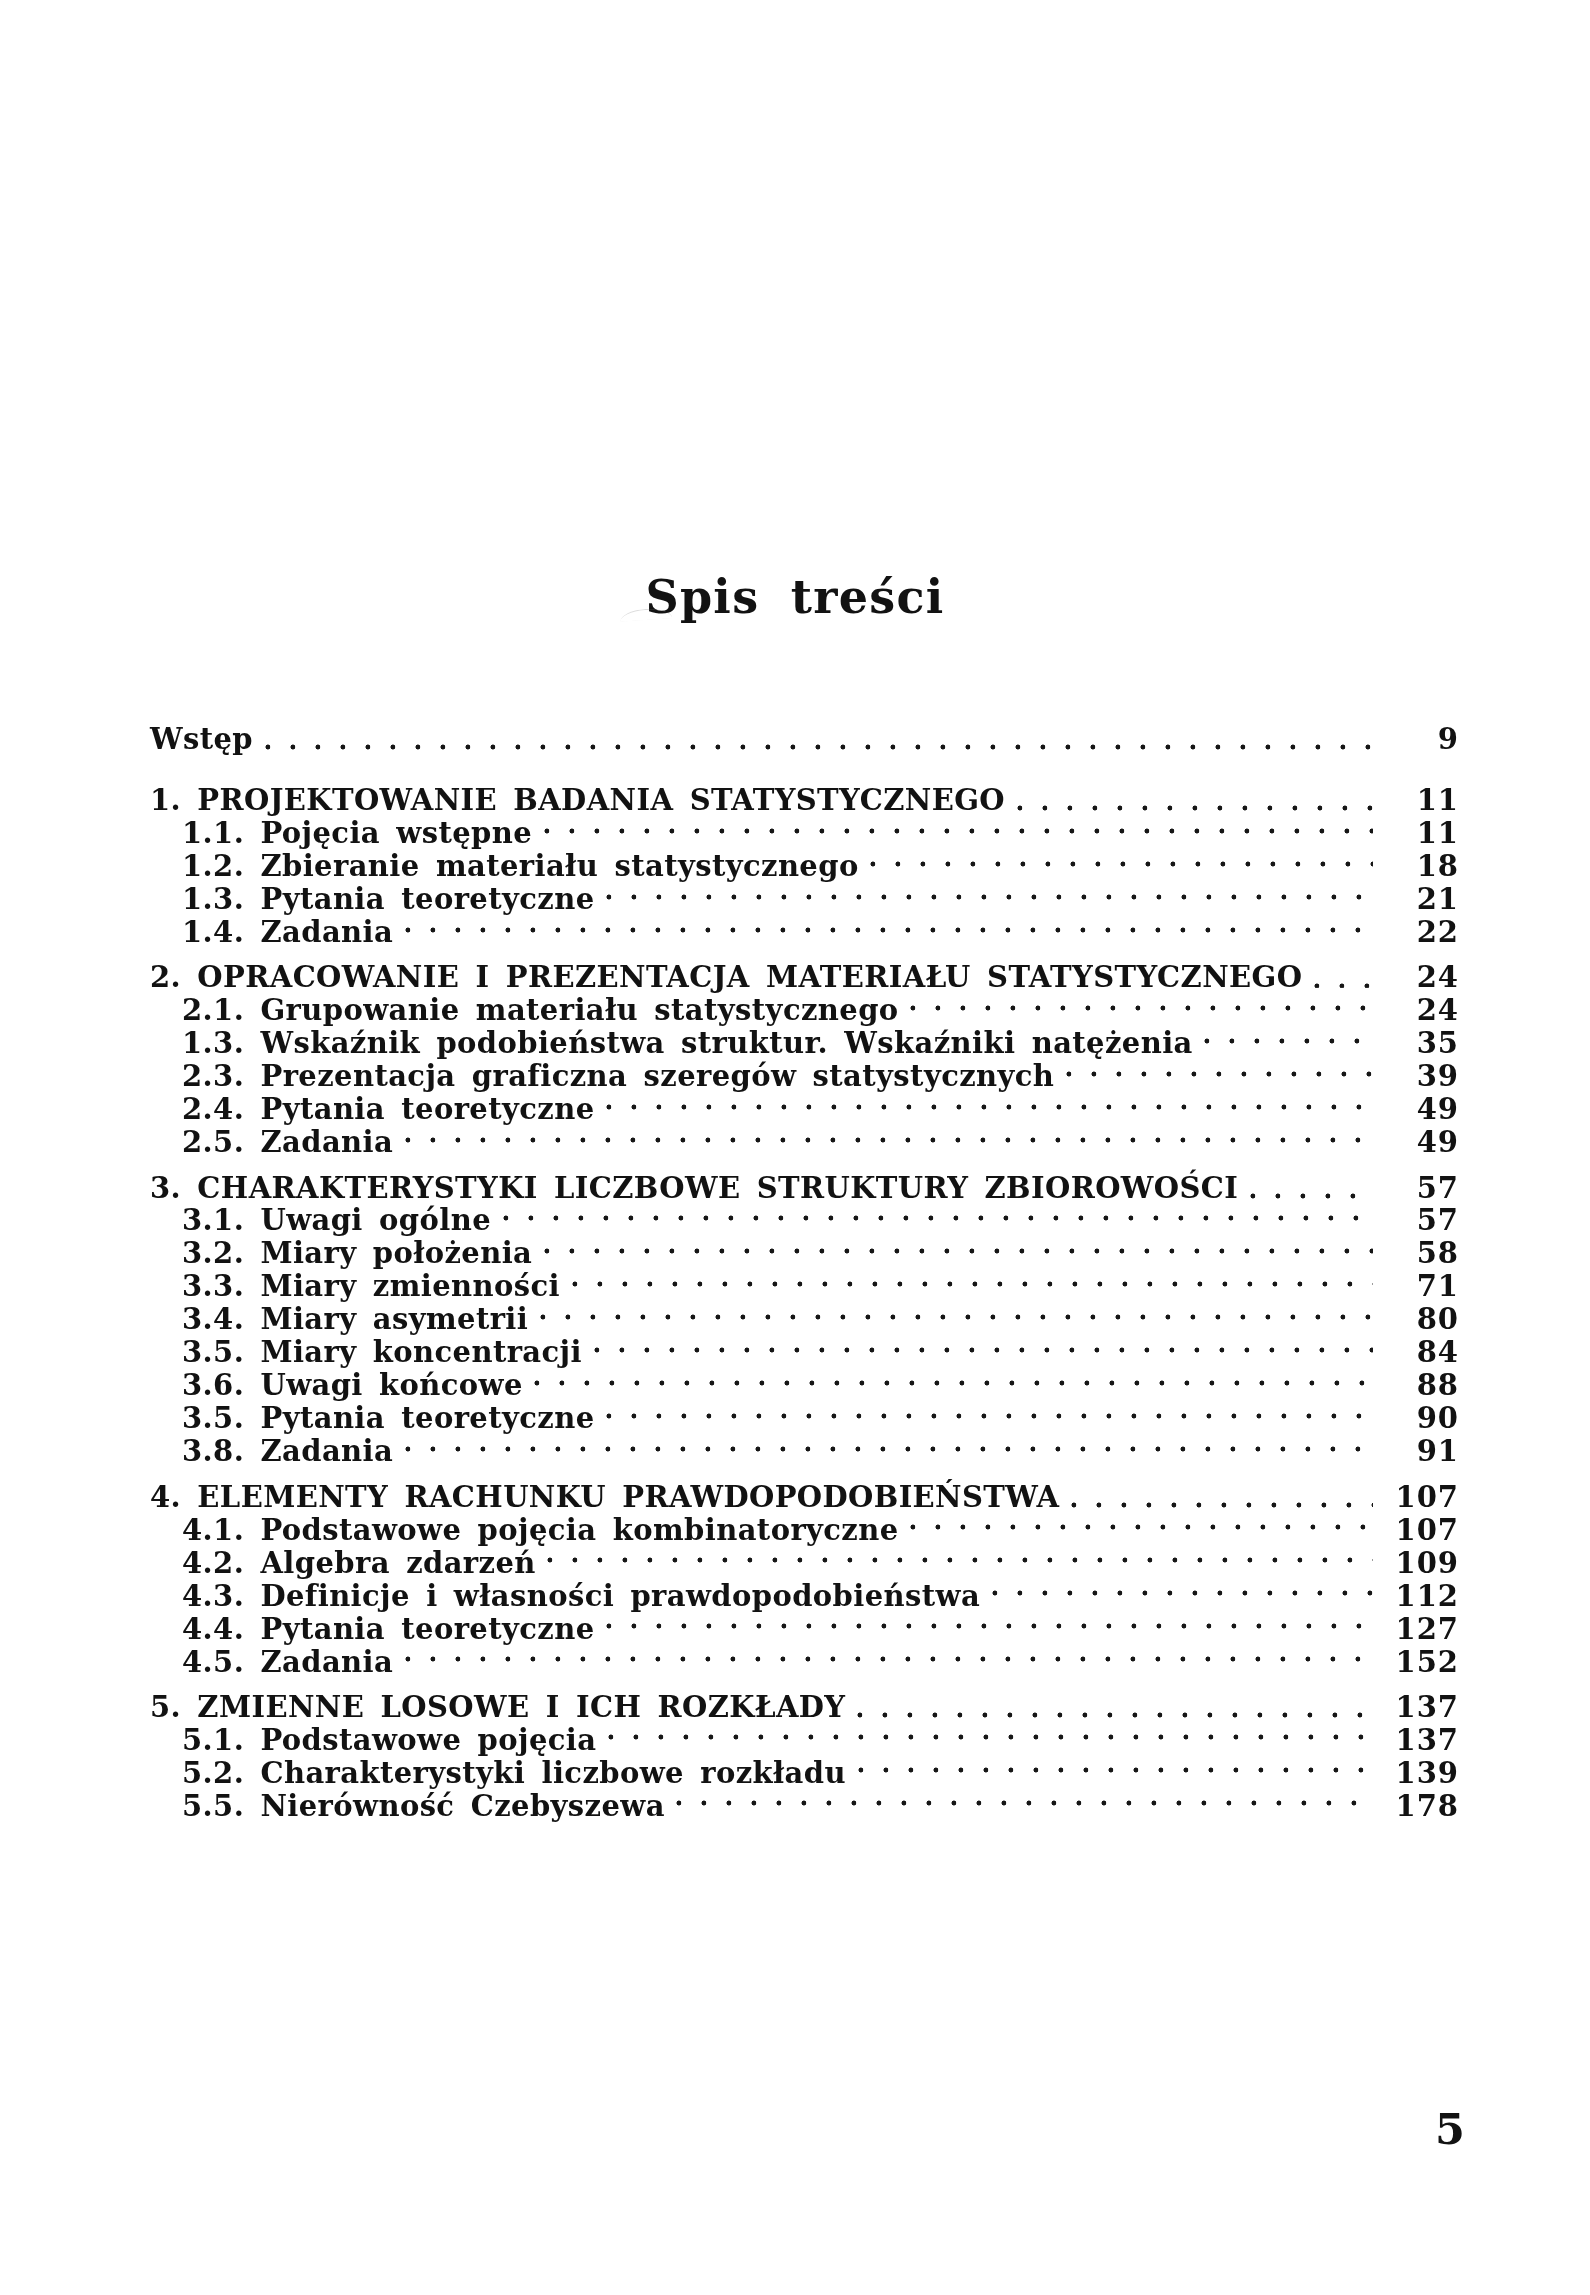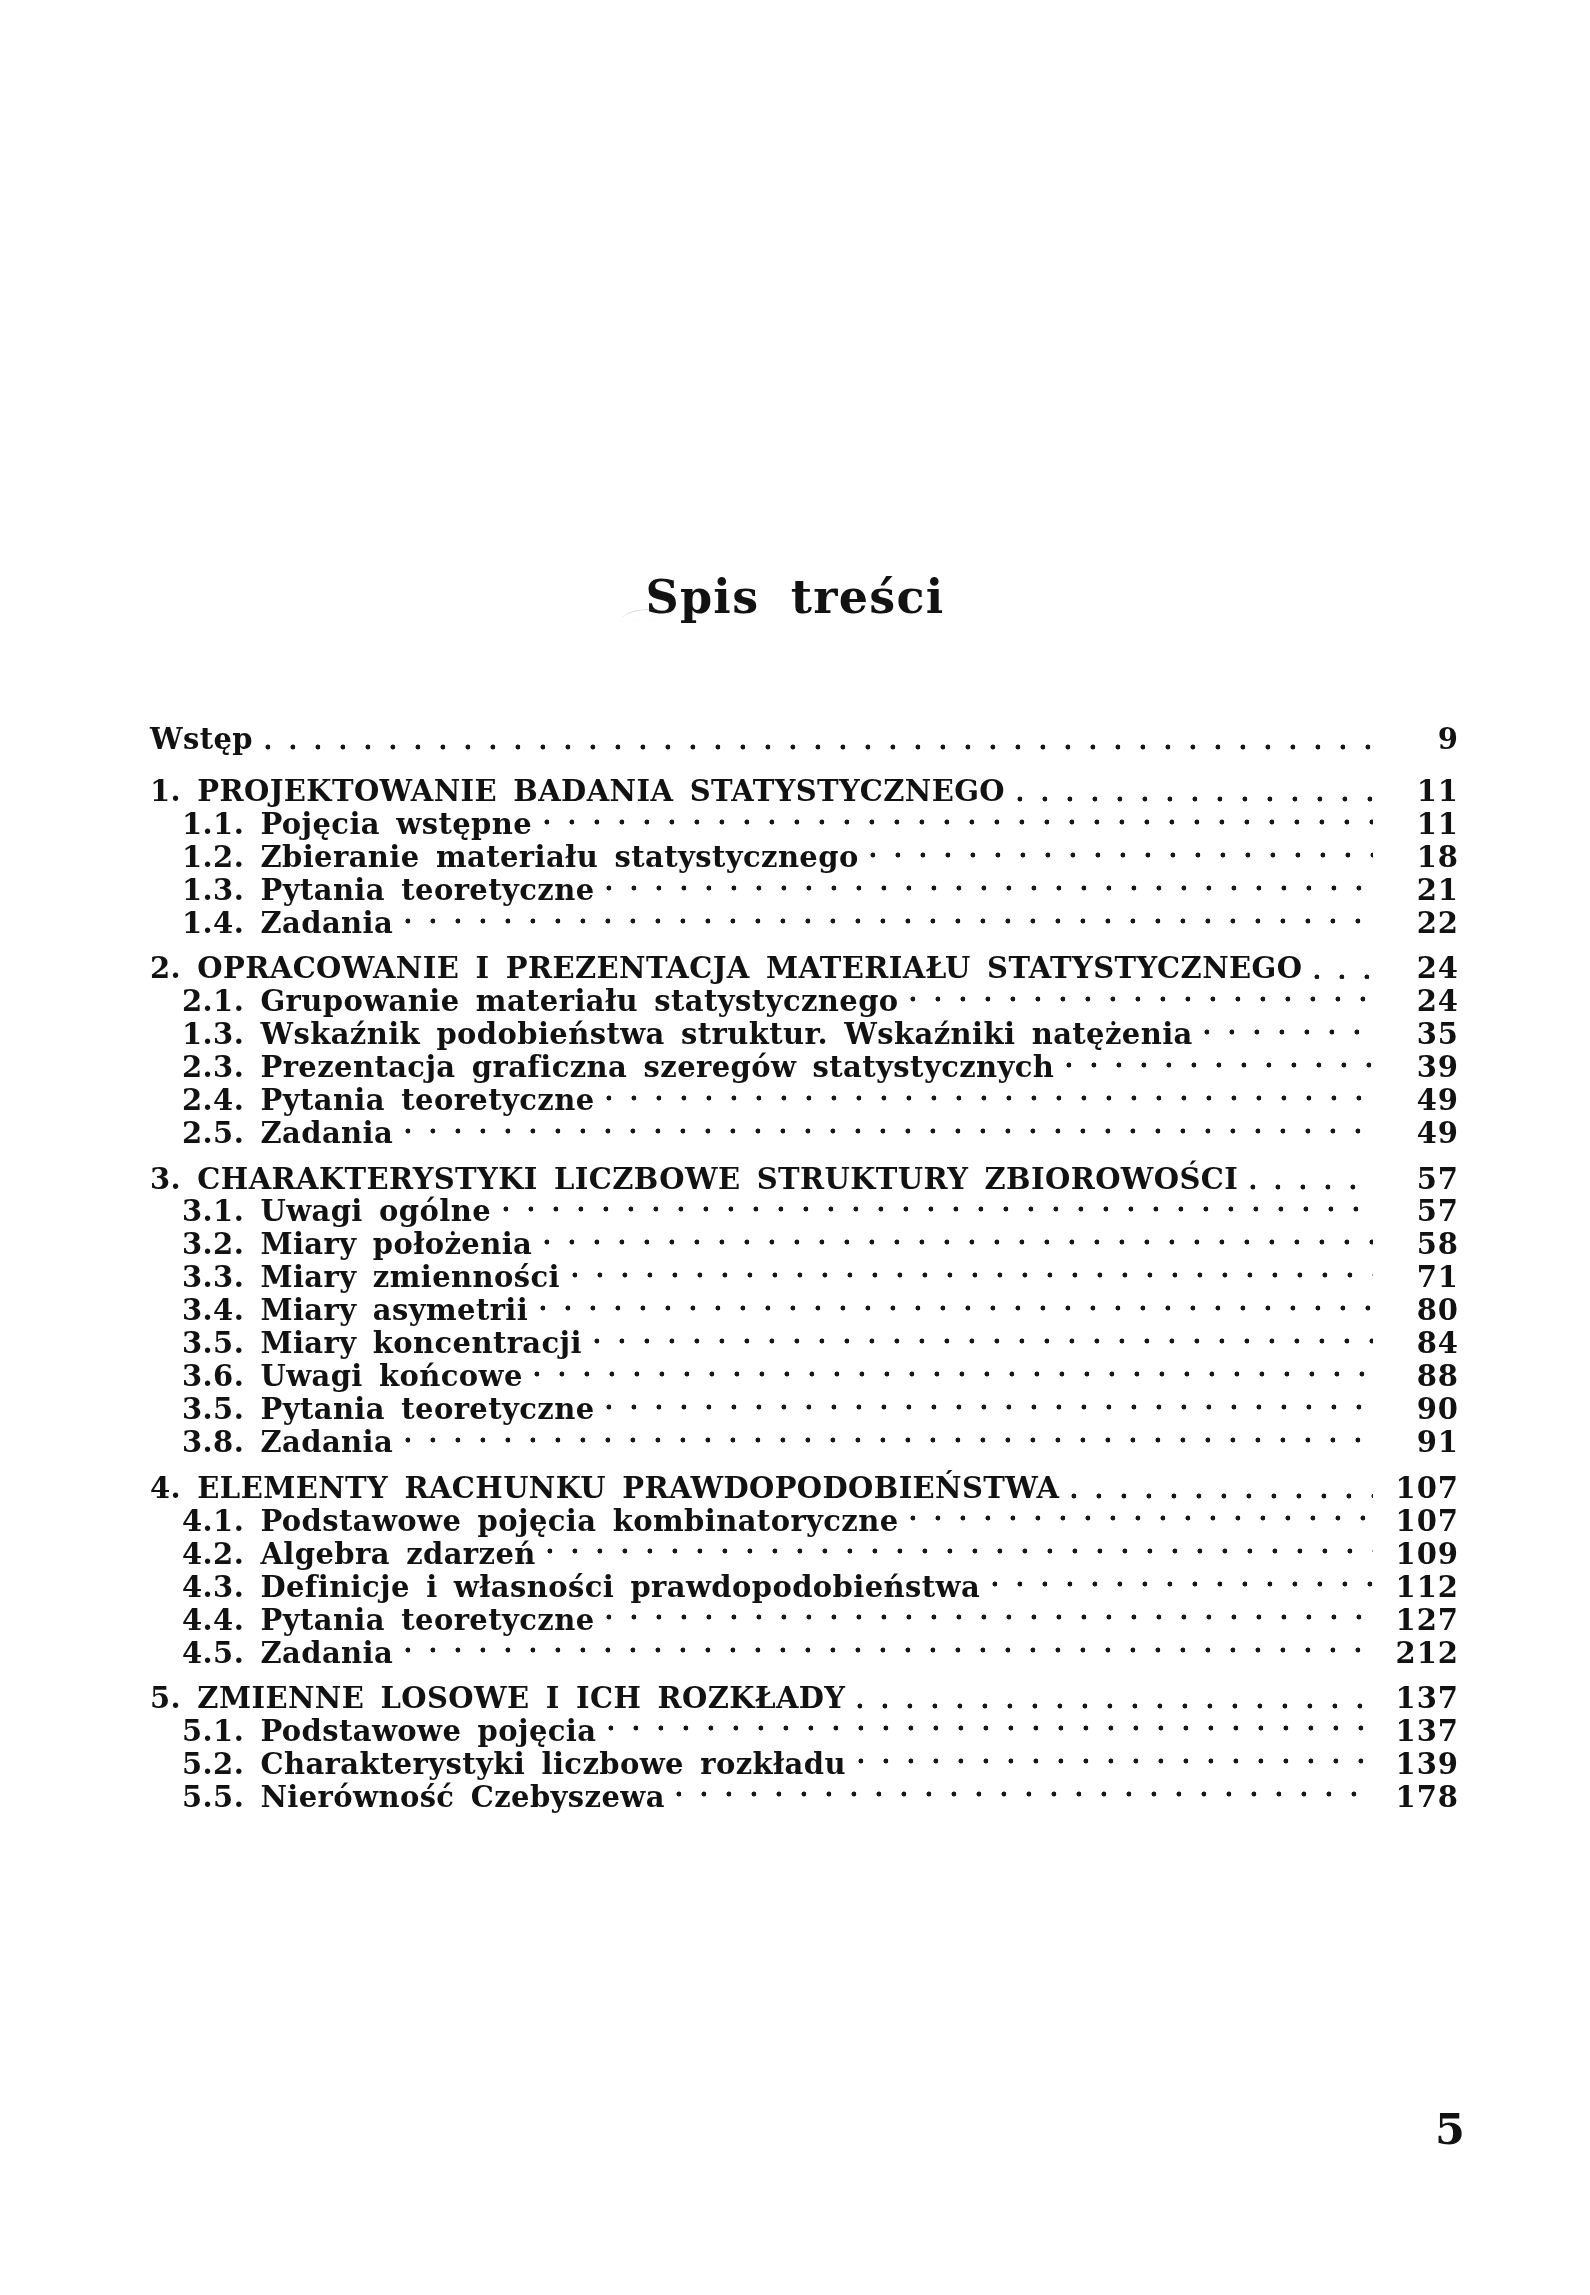--- a/index.html
+++ b/index.html
@@ -37,21 +37,21 @@
   }
   .toc-row {
     display: flex;
     align-items: flex-end;
     height: 33px;
     font-size: 29px;
     font-weight: 700;
   }
   .toc-row.sub { padding-left: 32px; align-items: center; }
   .toc-row.chapter { margin-top: 12.2px; }
-  .toc-row.intro { margin-bottom: 19px; }
+  .toc-row.intro { margin-bottom: 28px; }
   .toc-label {
     white-space: nowrap;
     flex: 0 0 auto;
     letter-spacing: 0.4px;
     word-spacing: 5.8px;
     line-height: 1.13;
   }
   .toc-dots {
     flex: 1 1 0;
     min-width: 0;
@@ -227,21 +227,21 @@
       <span class="toc-page">112</span>
     </div>
       <div class="toc-row sub">
       <span class="toc-label">4.4. Pytania teoretyczne</span>
       <span class="toc-dots"></span>
       <span class="toc-page">127</span>
     </div>
       <div class="toc-row sub">
       <span class="toc-label">4.5. Zadania</span>
       <span class="toc-dots"></span>
-      <span class="toc-page">212</span>
+      <span class="toc-page">152</span>
     </div>
       <div class="toc-row chapter">
       <span class="toc-label">5. ZMIENNE LOSOWE I ICH ROZKŁADY</span>
       <span class="toc-dots"></span>
       <span class="toc-page">137</span>
     </div>
       <div class="toc-row sub">
       <span class="toc-label">5.1. Podstawowe pojęcia</span>
       <span class="toc-dots"></span>
       <span class="toc-page">137</span>

